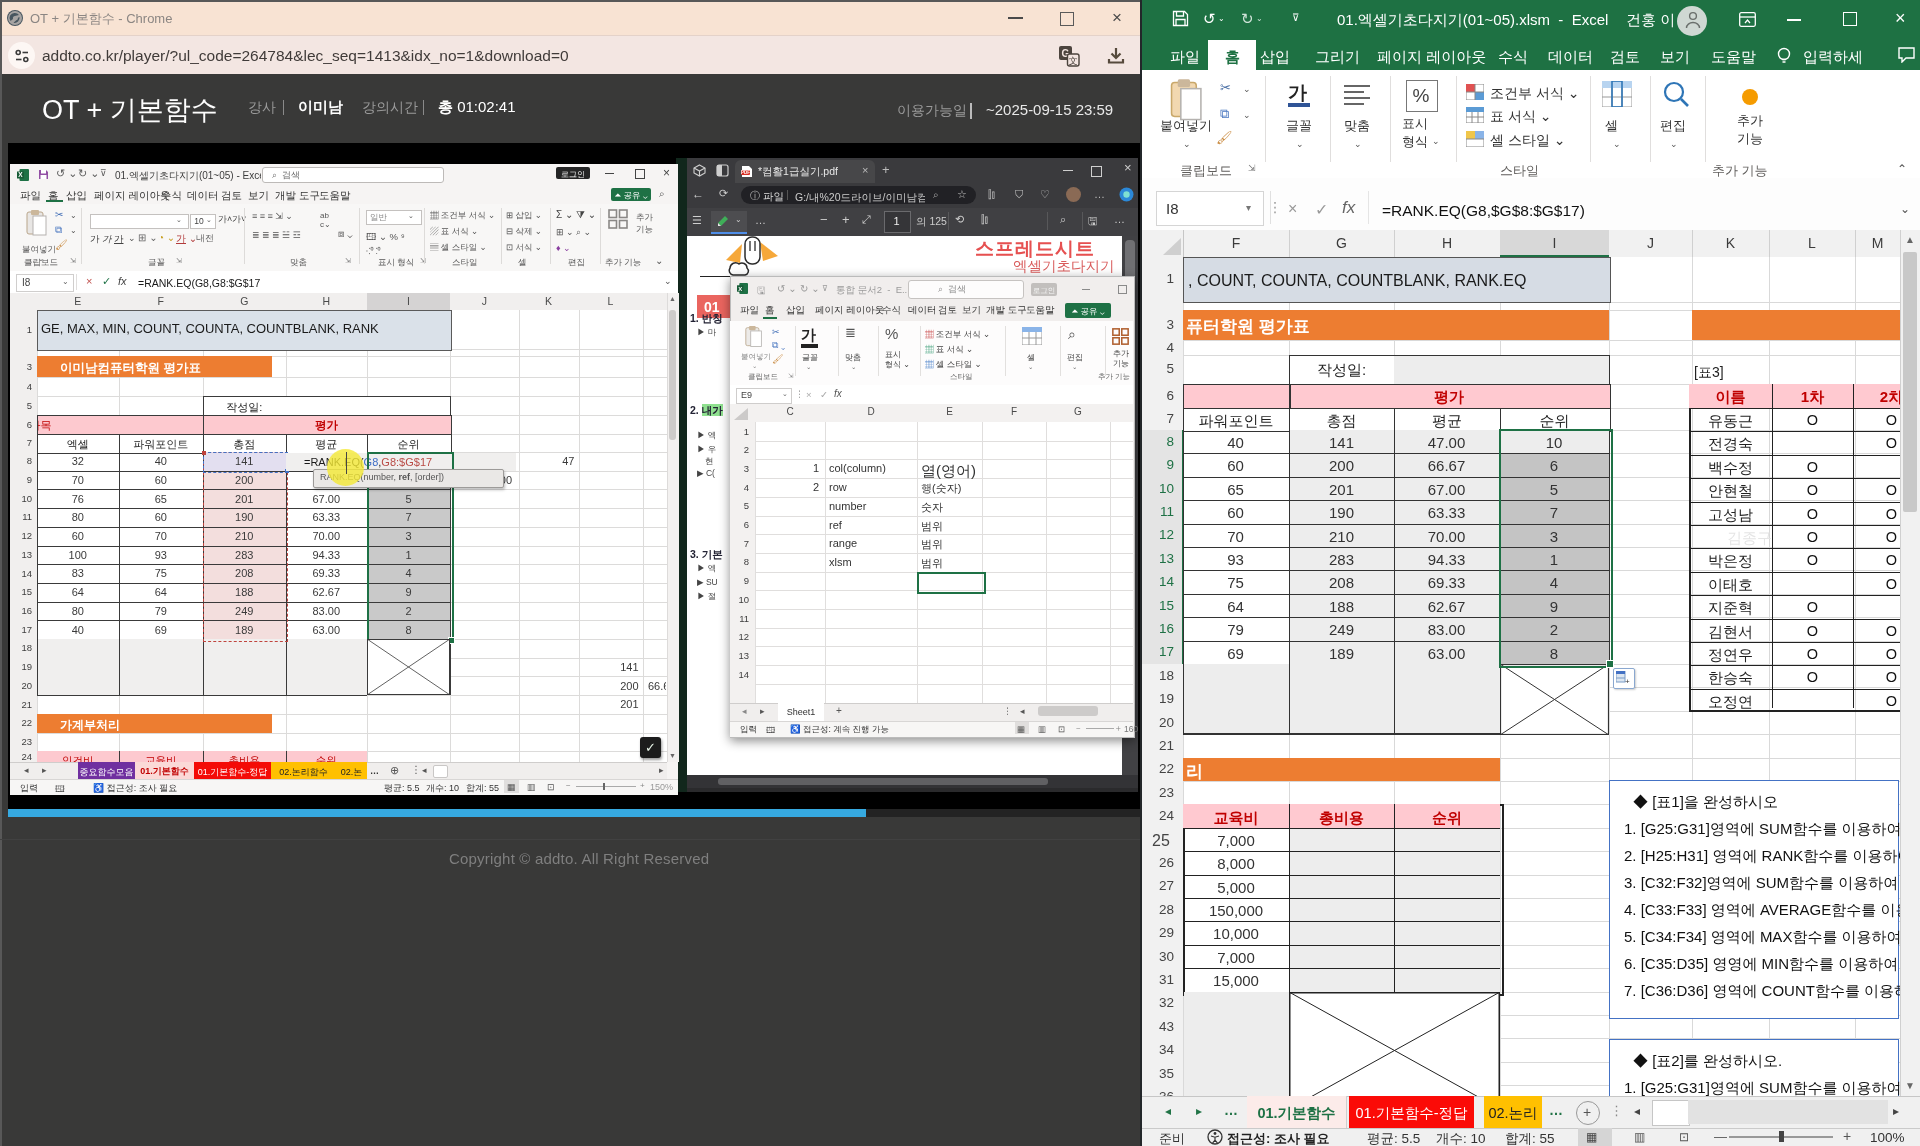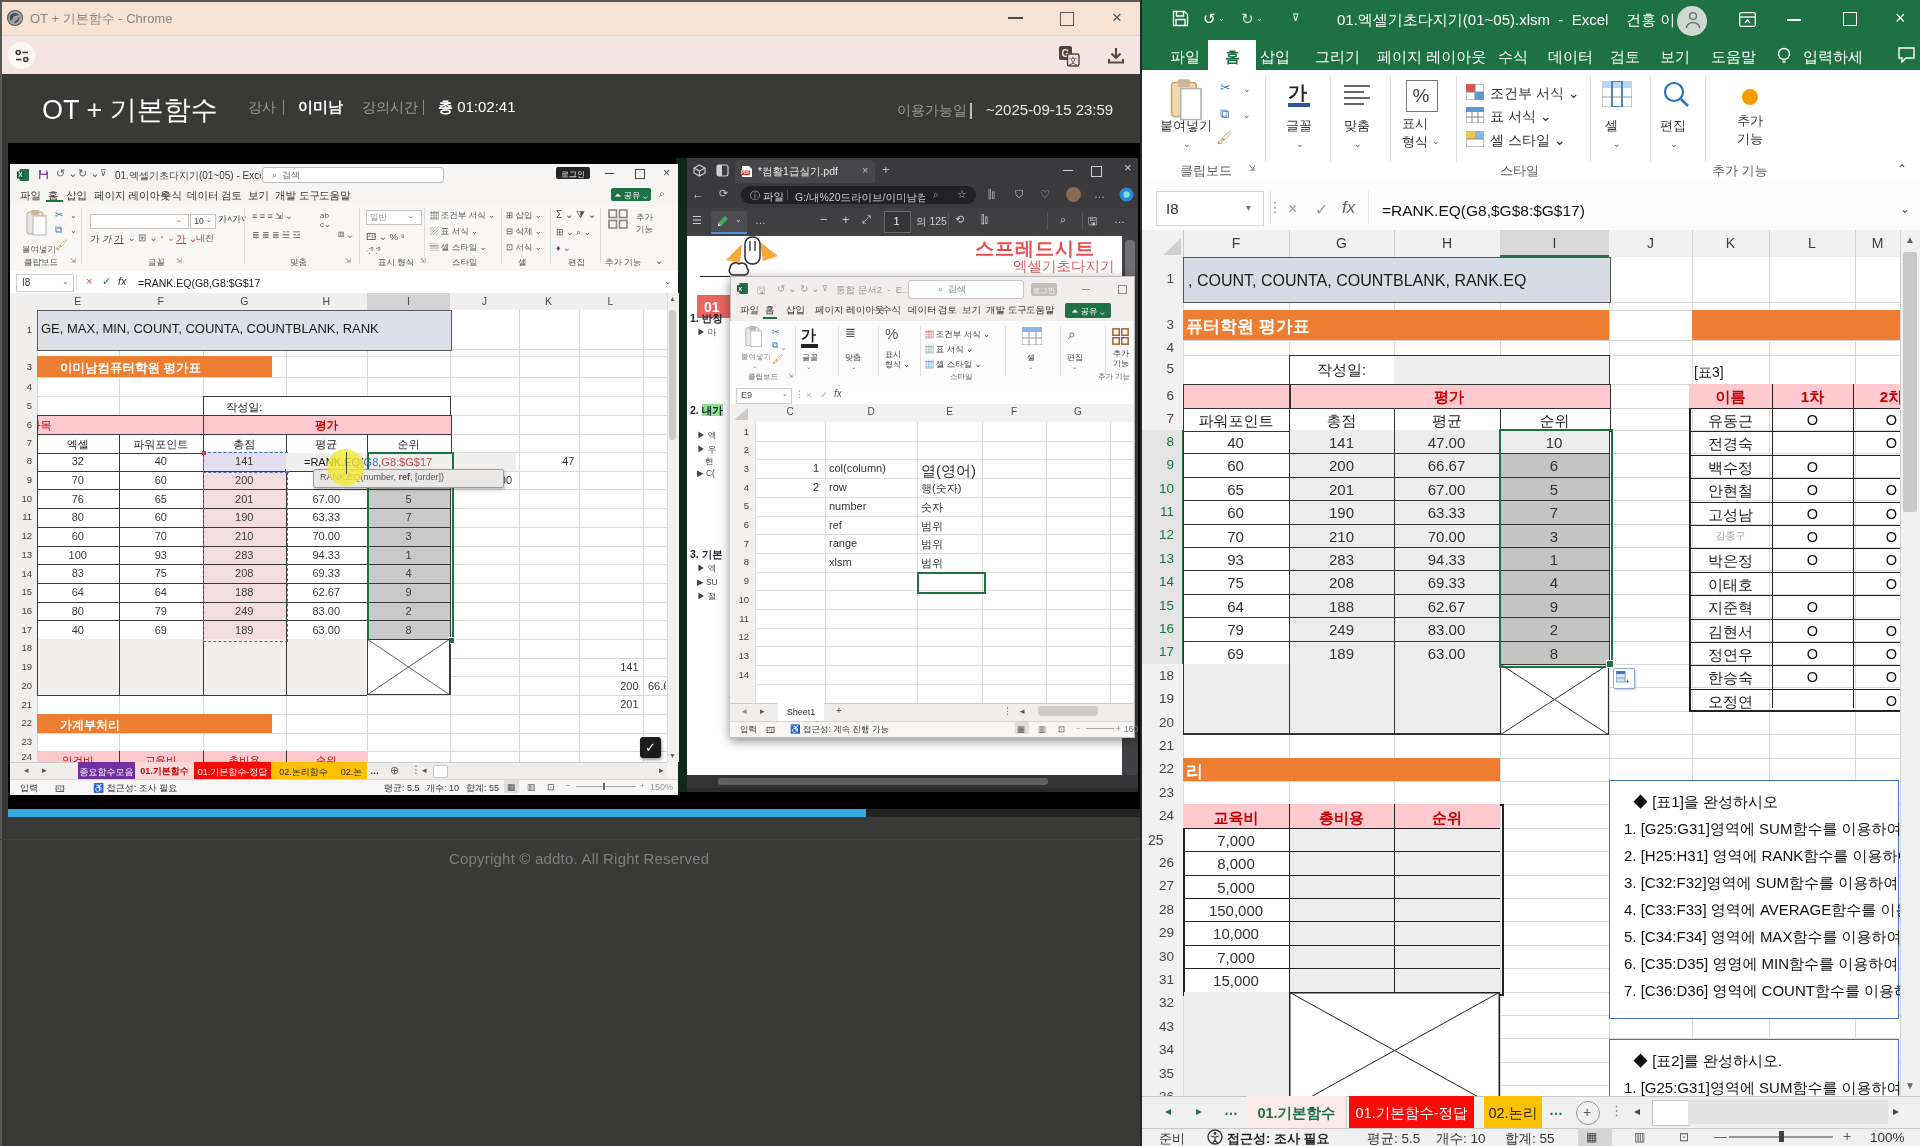--- a/index.html
+++ b/index.html
@@ -25,20 +25,21 @@
 <div class="a" style="left:2px;top:35px;width:1139px;height:39px;background:#f3e6e2;border-top:1px solid #e4d2c9;border-bottom:1px solid #d8d4d2;"></div>
 <div class="a" style="left:8px;top:42px;width:27px;height:27px;border-radius:50%;background:#fdf7f4;"></div>
 <svg class="a" style="left:15px;top:49px" width="14" height="14" viewBox="0 0 14 14">
       <g stroke="#3a3a3a" stroke-width="1.6" fill="none">
         <circle cx="3.2" cy="3.5" r="2"></circle>
         <line x1="7.5" y1="3.5" x2="13" y2="3.5"></line>
         <circle cx="10.8" cy="10.5" r="2"></circle>
         <line x1="1" y1="10.5" x2="6.5" y2="10.5"></line>
       </g>
     </svg>
+<div class="a" style="left:42px;top:47px;font-size:15.5px;color:#403b39;white-space:nowrap;">addto.co.kr/player/?ul_code=264784&amp;lec_seq=1413&amp;idx_no=1&amp;download=0</div>
 <svg class="a" style="left:1058px;top:45px" width="22" height="22" viewBox="0 0 22 22">
       <rect x="1" y="1" width="13" height="14" rx="2" fill="#4c443e"></rect>
       <text x="7.5" y="12" font-size="10" fill="#f3e6e2" text-anchor="middle" font-weight="bold">G</text>
       <rect x="9.5" y="9" width="11.5" height="12" rx="2" fill="#f3e6e2" stroke="#4c443e" stroke-width="1.4"></rect>
       <text x="15.2" y="19" font-size="9" fill="#4c443e" text-anchor="middle">文</text>
     </svg>
 <svg class="a" style="left:1106px;top:46px" width="20" height="20" viewBox="0 0 20 20">
       <g stroke="#564a3c" stroke-width="2.2" fill="none">
         <line x1="10" y1="2" x2="10" y2="11"></line>
         <polyline points="5.5,7.5 10,12 14.5,7.5"></polyline>
@@ -941,21 +942,21 @@
 <div class="a" style="left:1148px;top:620.9px;width:26px;text-align:right;font-size:13.5px;color:#1e7145;white-space:nowrap;">16</div>
 <div class="a" style="left:1142px;top:640.6px;width:40px;height:23.4px;background:#e4e4e4;border-right:2px solid #1e7145;"></div>
 <div class="a" style="left:1148px;top:644.3px;width:26px;text-align:right;font-size:13.5px;color:#1e7145;white-space:nowrap;">17</div>
 <div class="a" style="left:1148px;top:667.7px;width:26px;text-align:right;font-size:13.5px;color:#444;white-space:nowrap;">18</div>
 <div class="a" style="left:1148px;top:691.1px;width:26px;text-align:right;font-size:13.5px;color:#444;white-space:nowrap;">19</div>
 <div class="a" style="left:1148px;top:714.5px;width:26px;text-align:right;font-size:13.5px;color:#444;white-space:nowrap;">20</div>
 <div class="a" style="left:1148px;top:737.9px;width:26px;text-align:right;font-size:13.5px;color:#444;white-space:nowrap;">21</div>
 <div class="a" style="left:1148px;top:761.3px;width:26px;text-align:right;font-size:13.5px;color:#444;white-space:nowrap;">22</div>
 <div class="a" style="left:1148px;top:784.7px;width:26px;text-align:right;font-size:13.5px;color:#444;white-space:nowrap;">23</div>
 <div class="a" style="left:1148px;top:808.1px;width:26px;text-align:right;font-size:13.5px;color:#444;white-space:nowrap;">24</div>
-<div class="a" style="left:1148px;top:831.5px;width:26px;text-align:left;font-size:14px;color:#444;white-space:nowrap;">25</div>
+<div class="a" style="left:1148px;top:831.5px;width:26px;text-align:center;font-size:16px;color:#444;white-space:nowrap;">25</div>
 <div class="a" style="left:1148px;top:854.9px;width:26px;text-align:right;font-size:13.5px;color:#444;white-space:nowrap;">26</div>
 <div class="a" style="left:1148px;top:878.3px;width:26px;text-align:right;font-size:13.5px;color:#444;white-space:nowrap;">27</div>
 <div class="a" style="left:1148px;top:901.7px;width:26px;text-align:right;font-size:13.5px;color:#444;white-space:nowrap;">28</div>
 <div class="a" style="left:1148px;top:925.1px;width:26px;text-align:right;font-size:13.5px;color:#444;white-space:nowrap;">29</div>
 <div class="a" style="left:1148px;top:948.5px;width:26px;text-align:right;font-size:13.5px;color:#444;white-space:nowrap;">30</div>
 <div class="a" style="left:1148px;top:971.9px;width:26px;text-align:right;font-size:13.5px;color:#444;white-space:nowrap;">31</div>
 <div class="a" style="left:1148px;top:995.3px;width:26px;text-align:right;font-size:13.5px;color:#444;white-space:nowrap;">32</div>
 <div class="a" style="left:1148px;top:1018.7px;width:26px;text-align:right;font-size:13.5px;color:#444;white-space:nowrap;">43</div>
 <div class="a" style="left:1148px;top:1042.1px;width:26px;text-align:right;font-size:13.5px;color:#444;white-space:nowrap;">34</div>
 <div class="a" style="left:1148px;top:1065.5px;width:26px;text-align:right;font-size:13.5px;color:#444;white-space:nowrap;">35</div>
@@ -1103,21 +1104,21 @@
 <div class="a" style="left:1772px;top:458.8px;width:81px;text-align:center;font-size:14.5px;color:#111;white-space:nowrap;">O</div>
 <div class="a" style="left:1689px;top:478.2px;width:212px;height:1px;background:#222;"></div>
 <div class="a" style="left:1689px;top:482.2px;width:83px;text-align:center;font-size:15px;color:#222;white-space:nowrap;">안현철</div>
 <div class="a" style="left:1772px;top:482.2px;width:81px;text-align:center;font-size:14.5px;color:#111;white-space:nowrap;">O</div>
 <div class="a" style="left:1853px;top:482.2px;width:77px;text-align:center;font-size:14.5px;color:#111;white-space:nowrap;">O</div>
 <div class="a" style="left:1689px;top:501.6px;width:212px;height:1px;background:#222;"></div>
 <div class="a" style="left:1689px;top:505.6px;width:83px;text-align:center;font-size:15px;color:#222;white-space:nowrap;">고성남</div>
 <div class="a" style="left:1772px;top:505.6px;width:81px;text-align:center;font-size:14.5px;color:#111;white-space:nowrap;">O</div>
 <div class="a" style="left:1853px;top:505.6px;width:77px;text-align:center;font-size:14.5px;color:#111;white-space:nowrap;">O</div>
 <div class="a" style="left:1689px;top:525px;width:212px;height:1px;background:#222;"></div>
-<div class="a" style="left:1689px;top:529px;width:83px;text-align:center;font-size:10px;color:#a3a3a3;white-space:nowrap;">김종구</div>
+<div class="a" style="left:1689px;top:529px;width:83px;text-align:right;font-size:15px;color:#e5e5e5;white-space:nowrap;">김종구</div>
 <div class="a" style="left:1772px;top:529px;width:81px;text-align:center;font-size:14.5px;color:#111;white-space:nowrap;">O</div>
 <div class="a" style="left:1853px;top:529px;width:77px;text-align:center;font-size:14.5px;color:#111;white-space:nowrap;">O</div>
 <div class="a" style="left:1689px;top:548.4px;width:212px;height:1px;background:#222;"></div>
 <div class="a" style="left:1689px;top:552.4px;width:83px;text-align:center;font-size:15px;color:#222;white-space:nowrap;">박은정</div>
 <div class="a" style="left:1772px;top:552.4px;width:81px;text-align:center;font-size:14.5px;color:#111;white-space:nowrap;">O</div>
 <div class="a" style="left:1853px;top:552.4px;width:77px;text-align:center;font-size:14.5px;color:#111;white-space:nowrap;">O</div>
 <div class="a" style="left:1689px;top:571.8px;width:212px;height:1px;background:#222;"></div>
 <div class="a" style="left:1689px;top:575.8px;width:83px;text-align:center;font-size:15px;color:#222;white-space:nowrap;">이태호</div>
 <div class="a" style="left:1853px;top:575.8px;width:77px;text-align:center;font-size:14.5px;color:#111;white-space:nowrap;">O</div>
 <div class="a" style="left:1689px;top:595.2px;width:212px;height:1px;background:#222;"></div>

